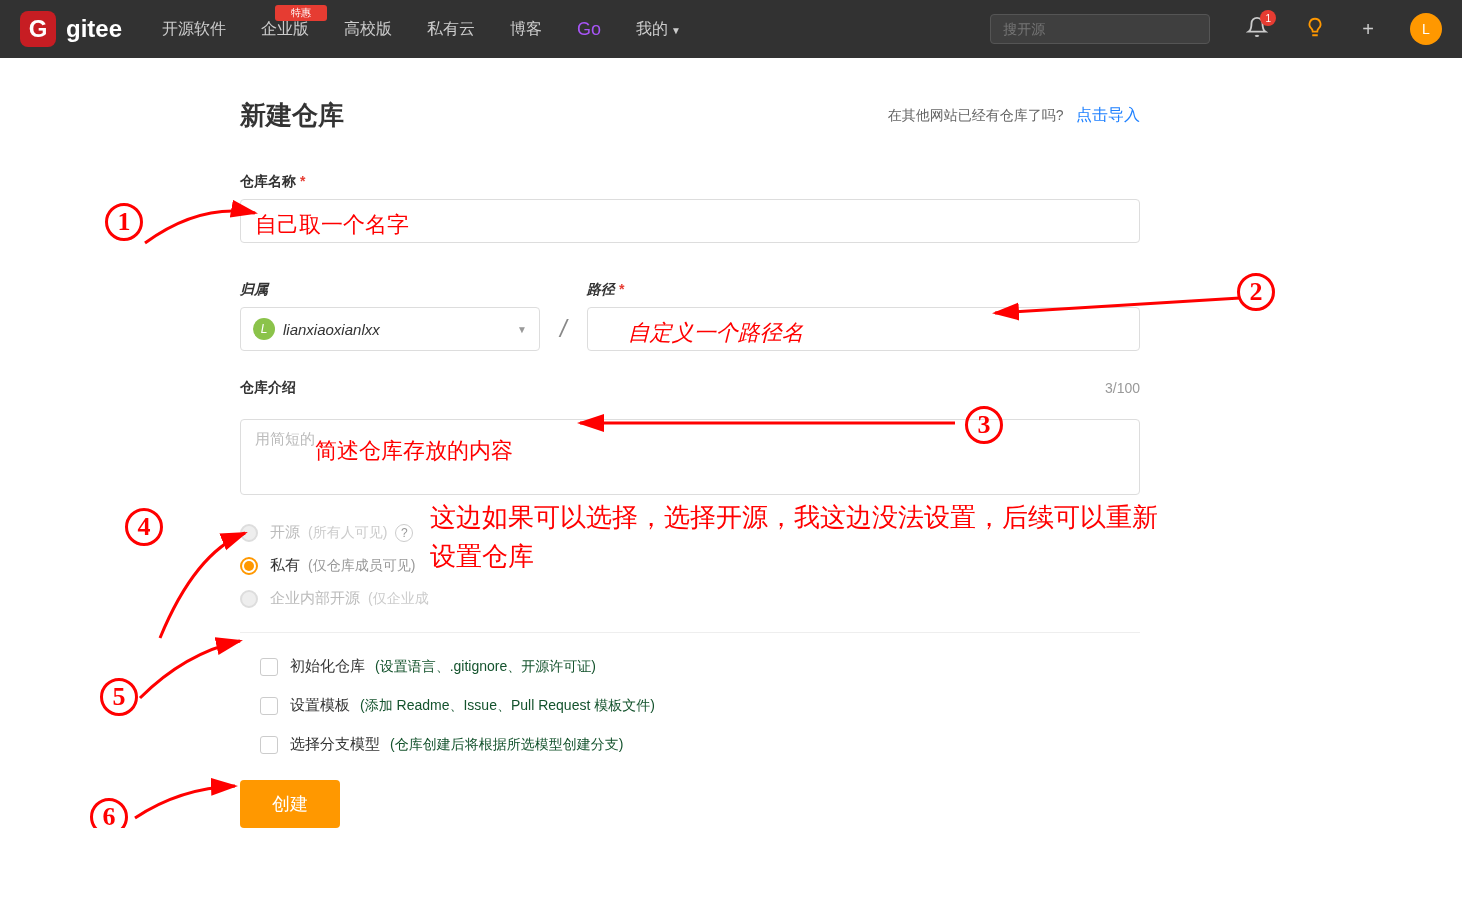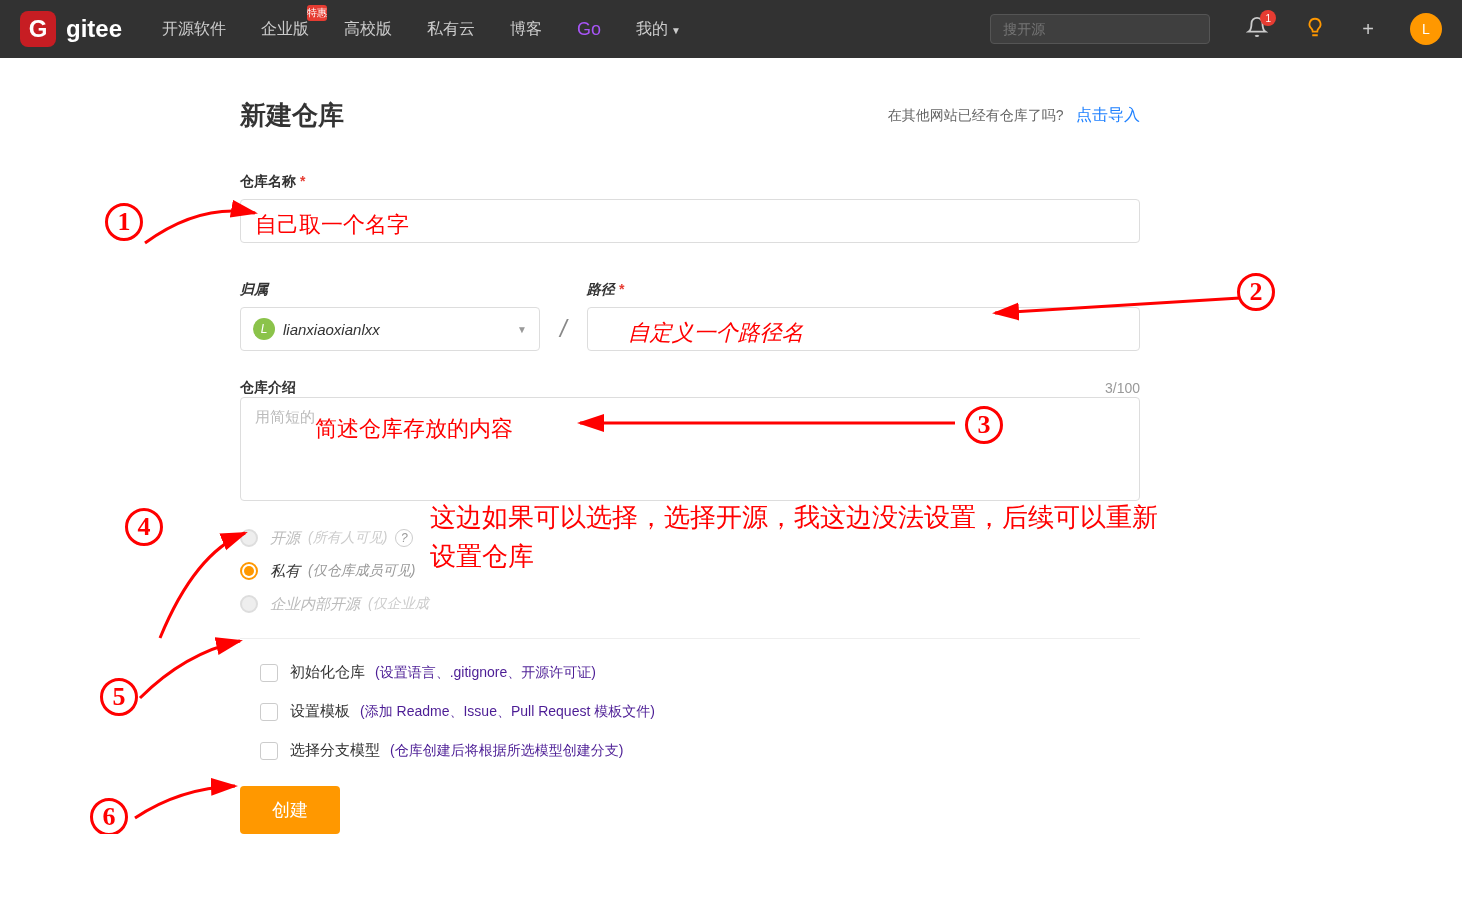--- a/index.html
+++ b/index.html
@@ -4,21 +4,21 @@
   <style>
     * { margin: 0; padding: 0; box-sizing: border-box; }
     body { font-family: -apple-system, BlinkMacSystemFont, "Segoe UI", "PingFang SC", "Microsoft YaHei", sans-serif; background: #fff; width: 1462px; }
     
     .top-nav { background: #323232; height: 58px; display: flex; align-items: center; padding: 0 20px; color: #ccc; }
     .logo-box { display: flex; align-items: center; margin-right: 40px; }
     .logo-icon { width: 36px; height: 36px; background: #c71d23; border-radius: 8px; display: flex; align-items: center; justify-content: center; color: #fff; font-weight: bold; font-size: 24px; margin-right: 10px; }
     .logo-text { color: #fff; font-size: 24px; font-weight: bold; }
     .nav-items { display: flex; gap: 35px; align-items: center; font-size: 16px; }
     .nav-item { position: relative; color: #ccc; cursor: pointer; }
-    .nav-badge { position: absolute; top: -14px; right: -18px; background: #e63c32; color: #fff; font-size: 10px; padding: 1px 0; border-radius: 3px; }
+    .nav-badge { position: absolute; top: -14px; right: -18px; background: #e63c32; color: #fff; font-size: 10px; padding: 1px 16px; border-radius: 3px; }
     .nav-go { color: #a855f7; font-weight: normal; font-size: 18px; }
     .nav-right { margin-left: auto; display: flex; align-items: center; gap: 36px; }
     .search-box { background: #3f3f3f; border: 1px solid #555; border-radius: 4px; padding: 6px 12px; width: 220px; color: #999; font-size: 14px; }
     .nav-icon { color: #ccc; cursor: pointer; position: relative; }
     .bell-badge { position: absolute; top: -6px; right: -8px; background: #e63c32; color: #fff; font-size: 10px; width: 16px; height: 16px; border-radius: 50%; display: flex; align-items: center; justify-content: center; }
     .bulb { color: #ff9800; font-size: 20px; }
     .plus-icon { font-size: 20px; color: #ccc; }
     .avatar { width: 32px; height: 32px; border-radius: 50%; background: #ff9800; color: #fff; display: flex; align-items: center; justify-content: center; font-size: 14px; }
     .caret { font-size: 10px; margin-left: 3px; }
 
@@ -36,42 +36,42 @@
     .row2 { display: flex; gap: 20px; margin-top: 38px; font-style: italic; }
     .owner-col { width: 300px; }
     .path-col { flex: 1; }
     .owner-select { border: 1px solid #ddd; border-radius: 4px; height: 44px; display: flex; align-items: center; padding: 0 12px; font-size: 15px; color: #333; position: relative; }
     .owner-avatar { width: 22px; height: 22px; border-radius: 50%; background: #8bc34a; color: #fff; display: flex; align-items: center; justify-content: center; font-size: 12px; margin-right: 8px; }
     .owner-caret { margin-left: auto; color: #999; font-size: 10px; }
     .slash { font-size: 24px; color: #888; align-self: flex-end; padding-bottom: 8px; }
 
     .intro-row { display: flex; justify-content: space-between; align-items: center; margin-top: 28px; }
     .counter { color: #999; font-size: 14px; }
-    .textarea-box { width: 100%; border: 1px solid #ddd; border-radius: 4px; padding: 10px 14px; font-size: 18px; height: 104px; margin-top: 0; position: relative; resize: vertical; color: #ff0000; font-family: Liberation Serif, serif; }
+    .textarea-box { width: 100%; border: 1px solid #ddd; border-radius: 4px; padding: 10px 14px; font-size: 18px; height: 76px; margin-top: 22px; position: relative; resize: vertical; color: #ff0000; font-family: Liberation Serif, serif; }
     .ta-placeholder { position: absolute; color: #bbb; font-size: 15px; pointer-events: none; }
     .ta-red { color: #ff0000; font-size: 22px; font-weight: 500; padding-left: 60px; padding-top: 6px; }
 
     .radio-group { margin-top: 28px; }
-    .radio-row { display: flex; align-items: flex-start; margin-bottom: 14px; font-size: 15px; font-style: italic; }
+    .radio-row { display: flex; align-items: flex-end; margin-bottom: 14px; font-size: 15px; }
     .radio-circle { width: 18px; height: 18px; border-radius: 50%; border: 2px solid #ccc; margin-right: 12px; display: flex; align-items: center; justify-content: center; }
     .radio-circle.disabled { background: #eee; border-color: #ddd; }
     .radio-circle.selected { border-color: #ff9800; }
     .radio-dot { width: 10px; height: 10px; border-radius: 50%; background: #ff9800; }
     .radio-label { color: #333; }
     .radio-label.disabled { color: #bbb; }
     .radio-hint { color: #999; margin-left: 8px; font-size: 14px; }
     .radio-hint.disabled { color: #ccc; }
     .help-icon { width: 18px; height: 18px; border: 1px solid #ccc; border-radius: 50%; display: inline-flex; align-items: center; justify-content: center; font-size: 12px; color: #999; margin-left: 8px; }
 
     .divider { border-top: 1px solid #eee; margin: 24px 0; }
 
     .check-row { display: flex; align-items: center; margin-bottom: 20px; font-size: 15px; padding-left: 20px; }
     .checkbox { width: 18px; height: 18px; border: 1px solid #ccc; border-radius: 3px; margin-right: 12px; }
     .check-label { color: #333; }
-    .check-hint { color: #4c1d95; margin-left: 10px; font-size: 14px; }
+    .check-hint { color: #14532d; margin-left: 10px; font-size: 14px; }
 
     .create-btn { background: #ff9800; color: #fff; border: none; padding: 12px 32px; font-size: 18px; border-radius: 4px; cursor: pointer; margin-top: 6px; }
 
     
     .anno-circle { position: absolute; color: #ff0000; font-size: 26px; font-weight: bold; width: 38px; height: 38px; border: 3px solid #ff0000; border-radius: 50%; display: flex; align-items: center; justify-content: center; font-family: "Comic Sans MS", cursive; }
     .anno-arrow { position: absolute; pointer-events: none; }
     .anno-text-right { position: absolute; color: #ff0000; font-size: 26px; line-height: 1.5; font-weight: 500; }
   </style>
 </head>
 <body>

